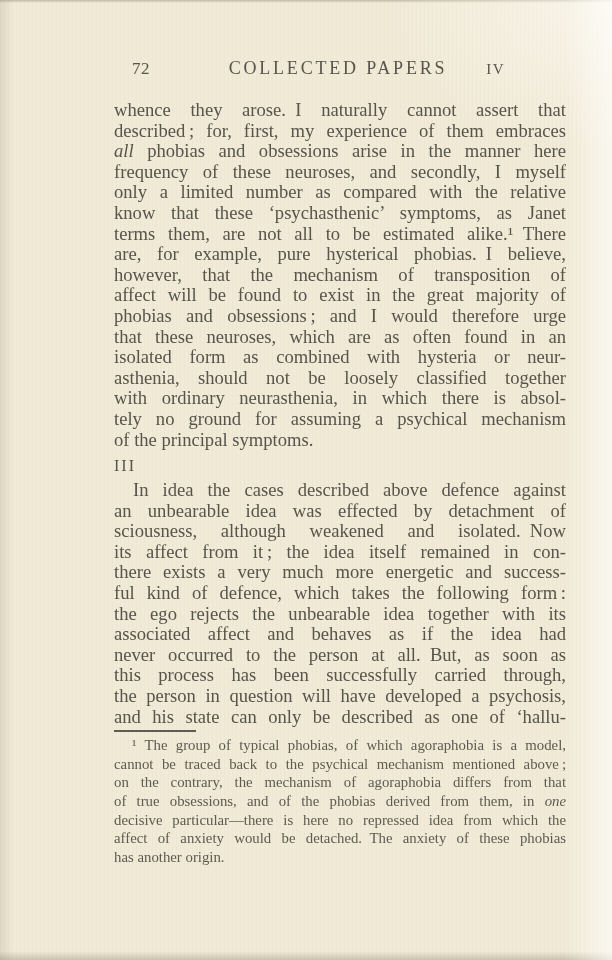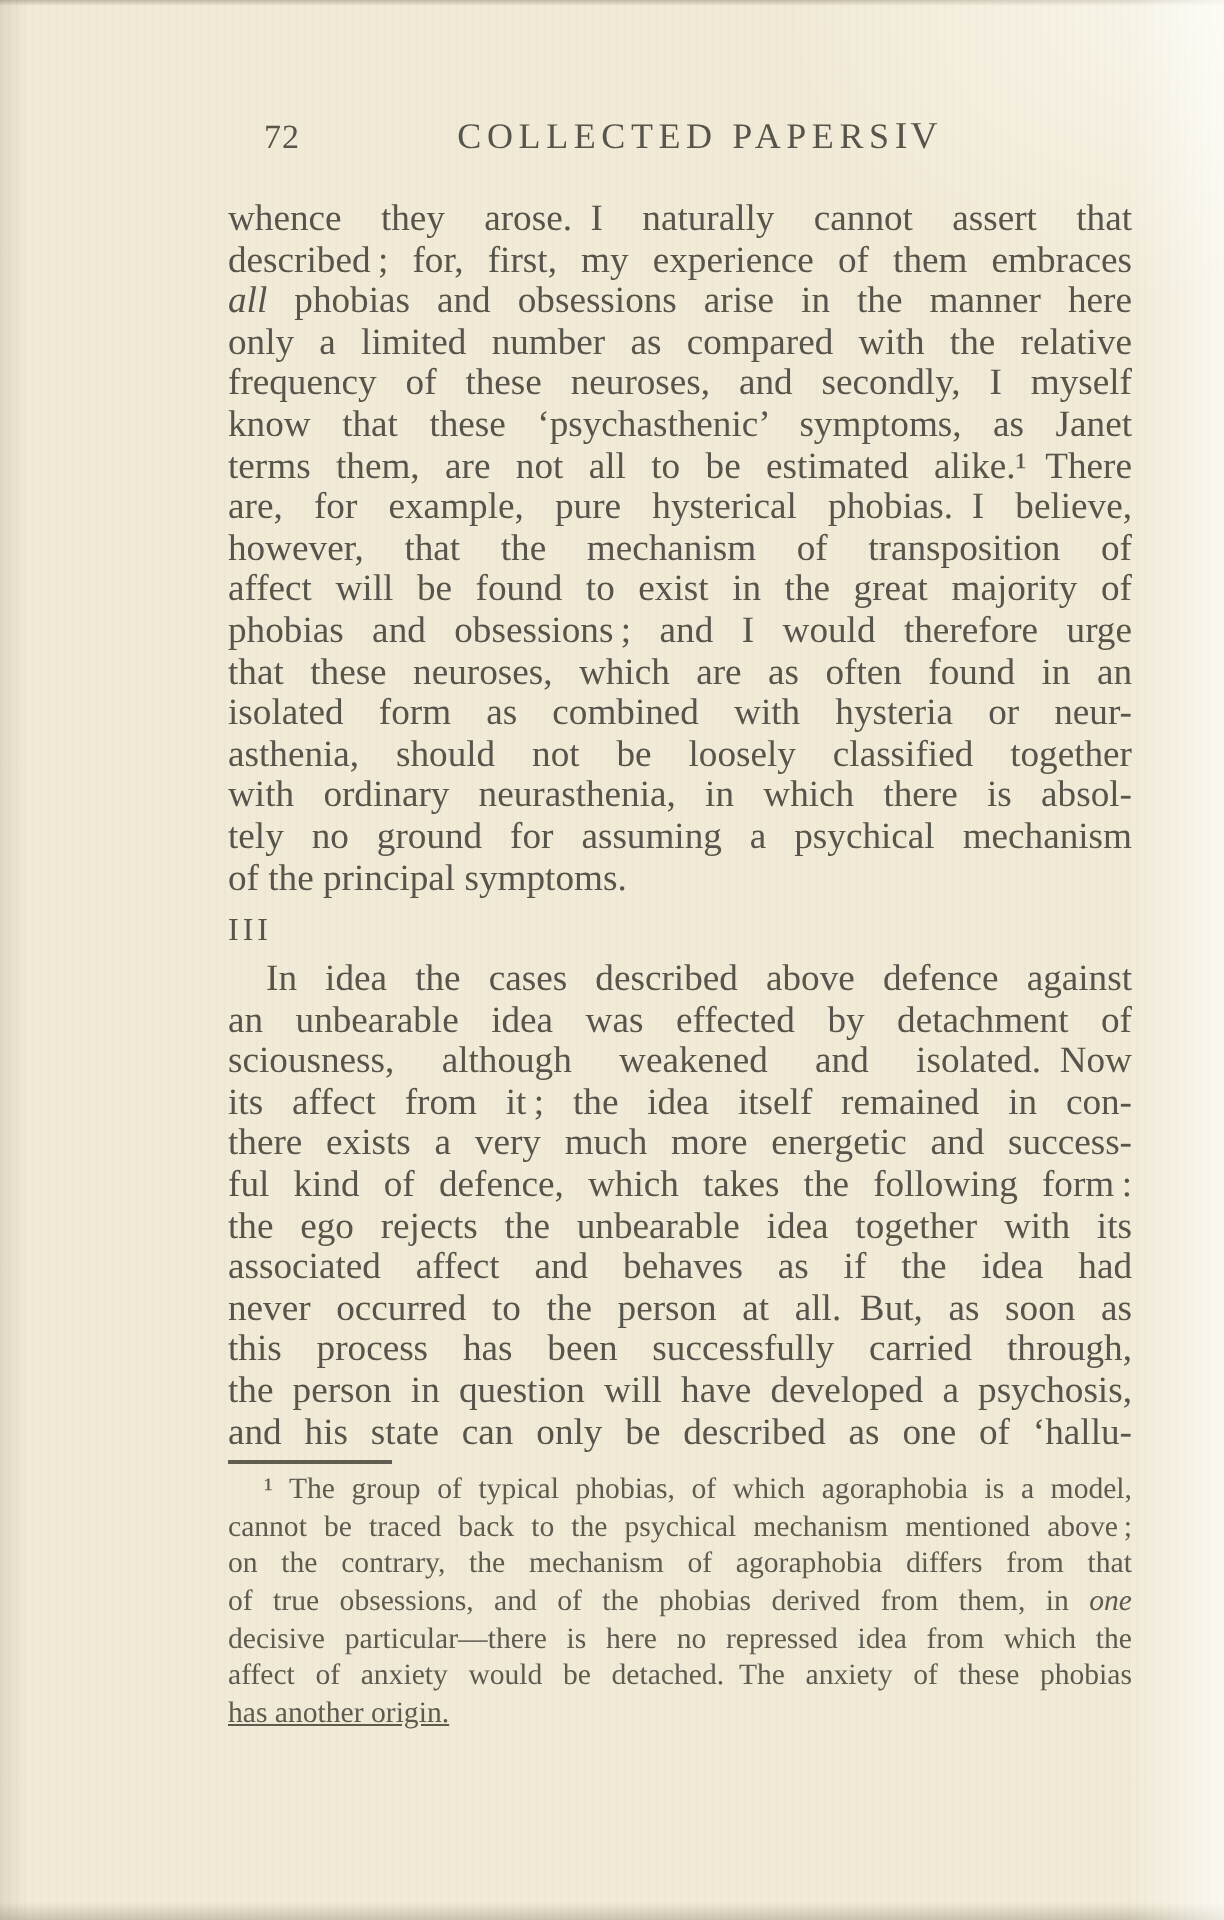--- a/index.html
+++ b/index.html
@@ -18,21 +18,21 @@
     overflow:hidden;
     font-family:"Liberation Serif", serif;
     color:#57544b;
   }
   .header-row {
     position:absolute; top:58px; left:114px; width:452px;
     display:flex; align-items:baseline;
   }
   .page-num   { flex:1; font-size:17px; letter-spacing:0.5px;margin-left:18px; }
   .running-title { font-size:18px; letter-spacing:2.8px; }
-  .section-roman { flex:1; text-align:left; font-size:19px; letter-spacing:1.5px; padding-right:22px; }
+  .section-roman { flex:1; text-align:center; font-size:15px; letter-spacing:1.5px; padding-right:22px; }
 
   .body-col { position:absolute; top:100px; left:114px; width:452px; }
 
   .bline {
     font-size:18.6px; line-height:20.6px;
     text-align:justify; text-align-last:justify;
   }
   .bline.last  { text-align-last:left; }
   .bline.indent{ text-indent:19px; }
   .it { font-style:italic; }
@@ -46,40 +46,40 @@
     width:82px; height:0;
     border-top:2px solid #605d50;
     margin-top:3px; margin-bottom:4px;
   }
   .fline {
     font-size:14.8px; line-height:18.6px;
     color:#5d5a50;
     text-align:justify; text-align-last:justify;
   }
   .fline.first { text-indent:18px; }
-  .fline.last  { text-align-last:left;text-decoration:underline; }
+  .fline.last  { text-align-last:left; }
 </style>
 </head>
 <body>
 
 <div class="page">
 
   <div class="header-row">
     <div class="page-num">72</div>
     <div class="running-title">COLLECTED PAPERS</div>
     <div class="section-roman">IV</div>
   </div>
 
   <div class="body-col">
 
     <div class="bline">whence they arose. I naturally cannot assert that</div>
     <div class="bline">described ; for, first, my experience of them embraces</div>
     <div class="bline"><span class="it">all</span><span> phobias and obsessions arise in the manner here</span></div>
+    <div class="bline">frequency of these neuroses, and secondly, I myself</div>
     <div class="bline">only a limited number as compared with the relative</div>
-    <div class="bline">frequency of these neuroses, and secondly, I myself</div>
     <div class="bline">know that these ‘psychasthenic’ symptoms, as Janet</div>
     <div class="bline">terms them, are not all to be estimated alike.¹ There</div>
     <div class="bline">are, for example, pure hysterical phobias. I believe,</div>
     <div class="bline">however, that the mechanism of transposition of</div>
     <div class="bline">affect will be found to exist in the great majority of</div>
     <div class="bline">phobias and obsessions ; and I would therefore urge</div>
     <div class="bline">that these neuroses, which are as often found in an</div>
     <div class="bline">isolated form as combined with hysteria or neur-</div>
     <div class="bline">asthenia, should not be loosely classified together</div>
     <div class="bline">with ordinary neurasthenia, in which there is absol-</div>

